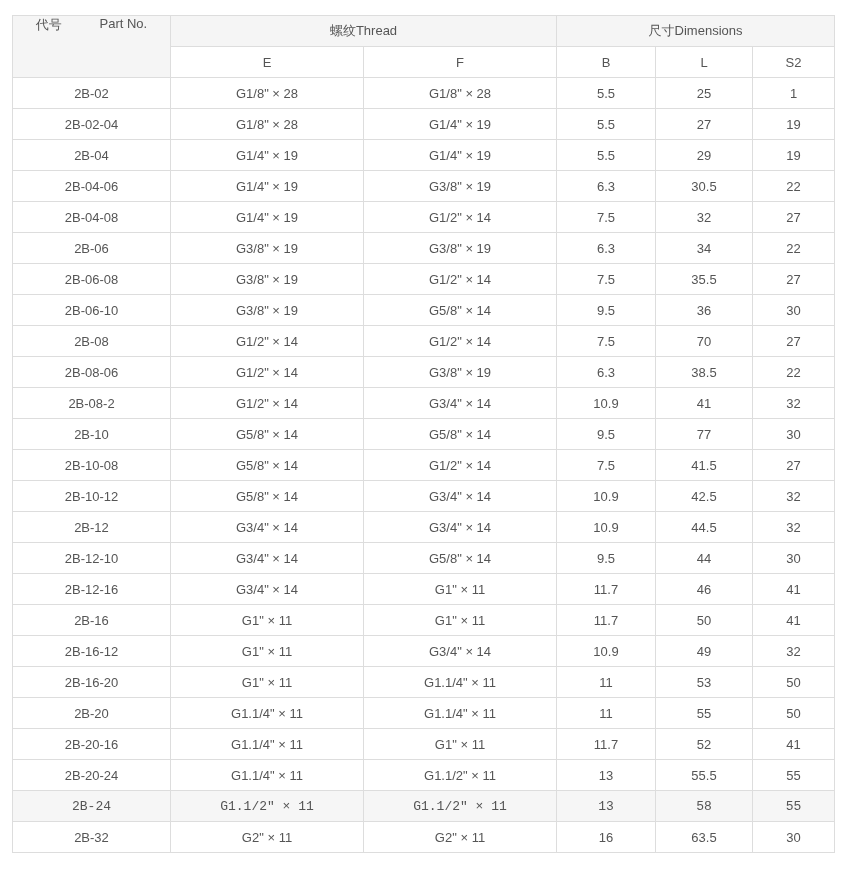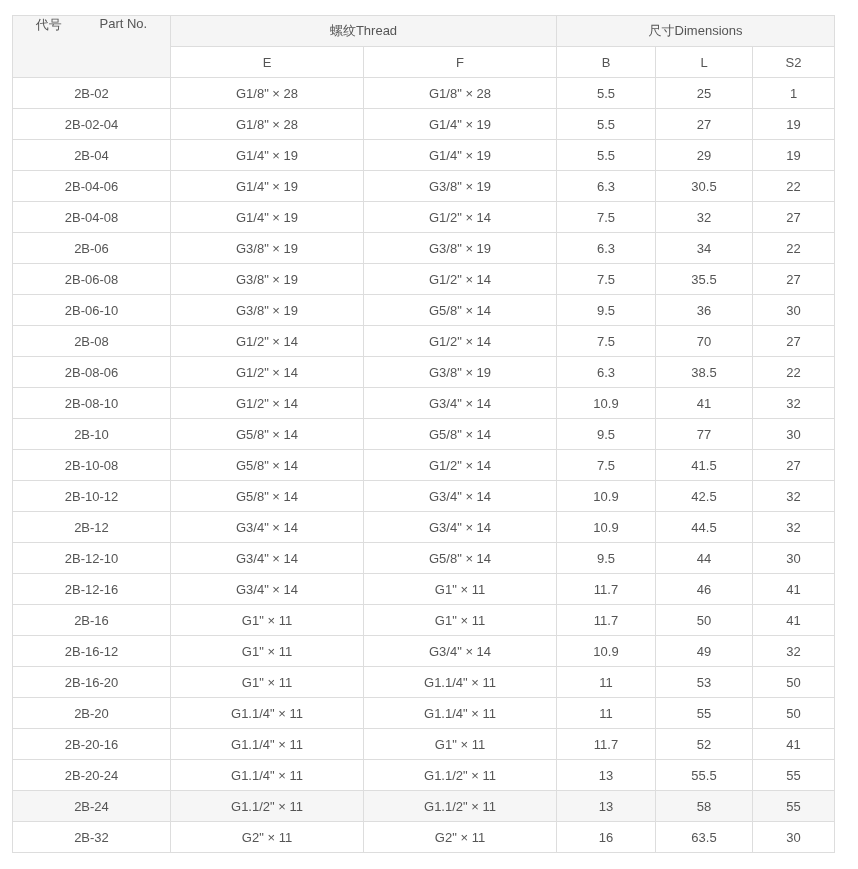--- a/index.html
+++ b/index.html
@@ -41,20 +41,21 @@
     height: 61px;
   }
   .partno-inner {
     display: flex;
     flex-direction: row;
     justify-content: space-around;
     height: 61px;
   }
   tbody tr.highlight td {
     background: var(--row-highlight-bg, #f6f6f6);
+    font-family: Liberation Mono, monospace;
   }
 </style>
 </head>
 <body>
 
 <div class="page">
   <table class="spec-table">
     <colgroup>
       <col style="width:158px">
       <col style="width:193px">
@@ -157,21 +158,21 @@
         </tr>
         <tr>
           <td>2B-08-06</td>
           <td>G1/2" × 14</td>
           <td>G3/8" × 19</td>
           <td>6.3</td>
           <td>38.5</td>
           <td>22</td>
         </tr>
         <tr>
-          <td>2B-08-10</td>
+          <td>2B-08-2</td>
           <td>G1/2" × 14</td>
           <td>G3/4" × 14</td>
           <td>10.9</td>
           <td>41</td>
           <td>32</td>
         </tr>
         <tr>
           <td>2B-10</td>
           <td>G5/8" × 14</td>
           <td>G5/8" × 14</td>

